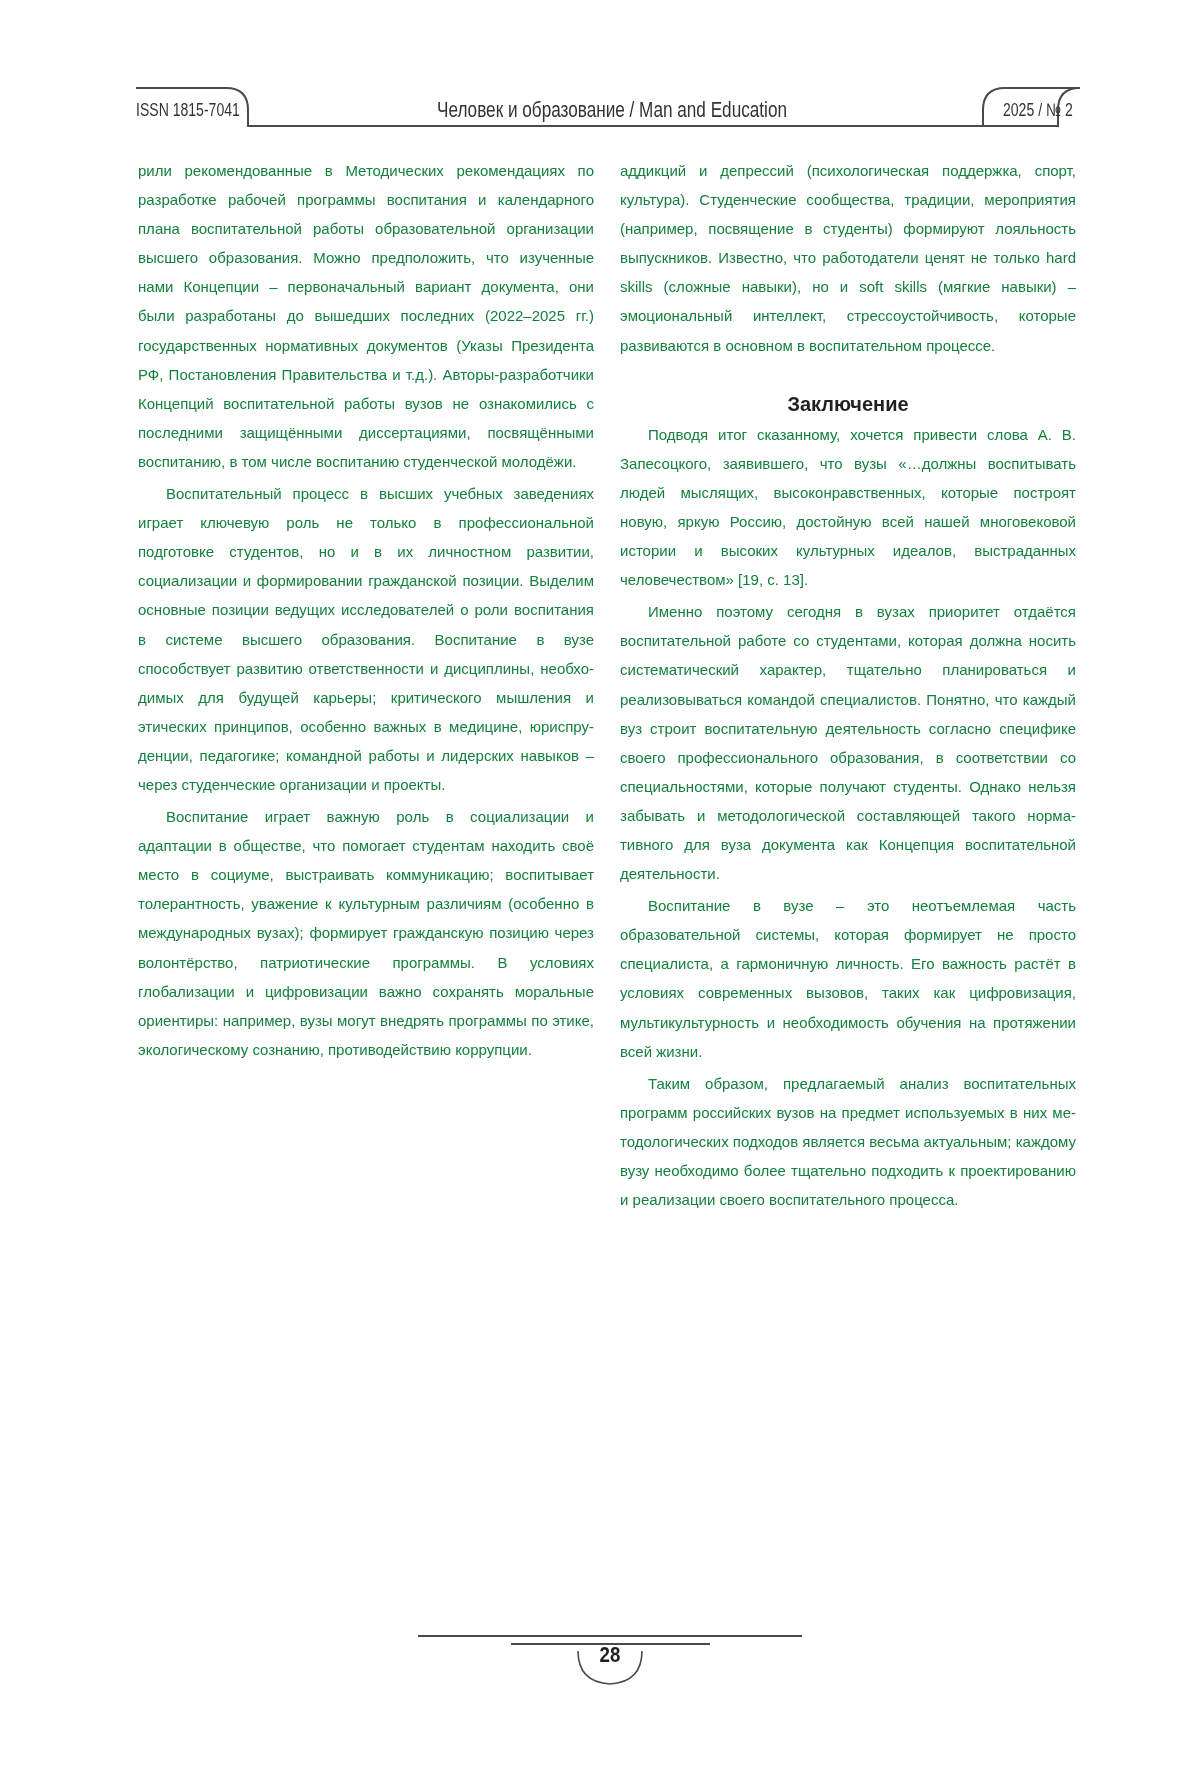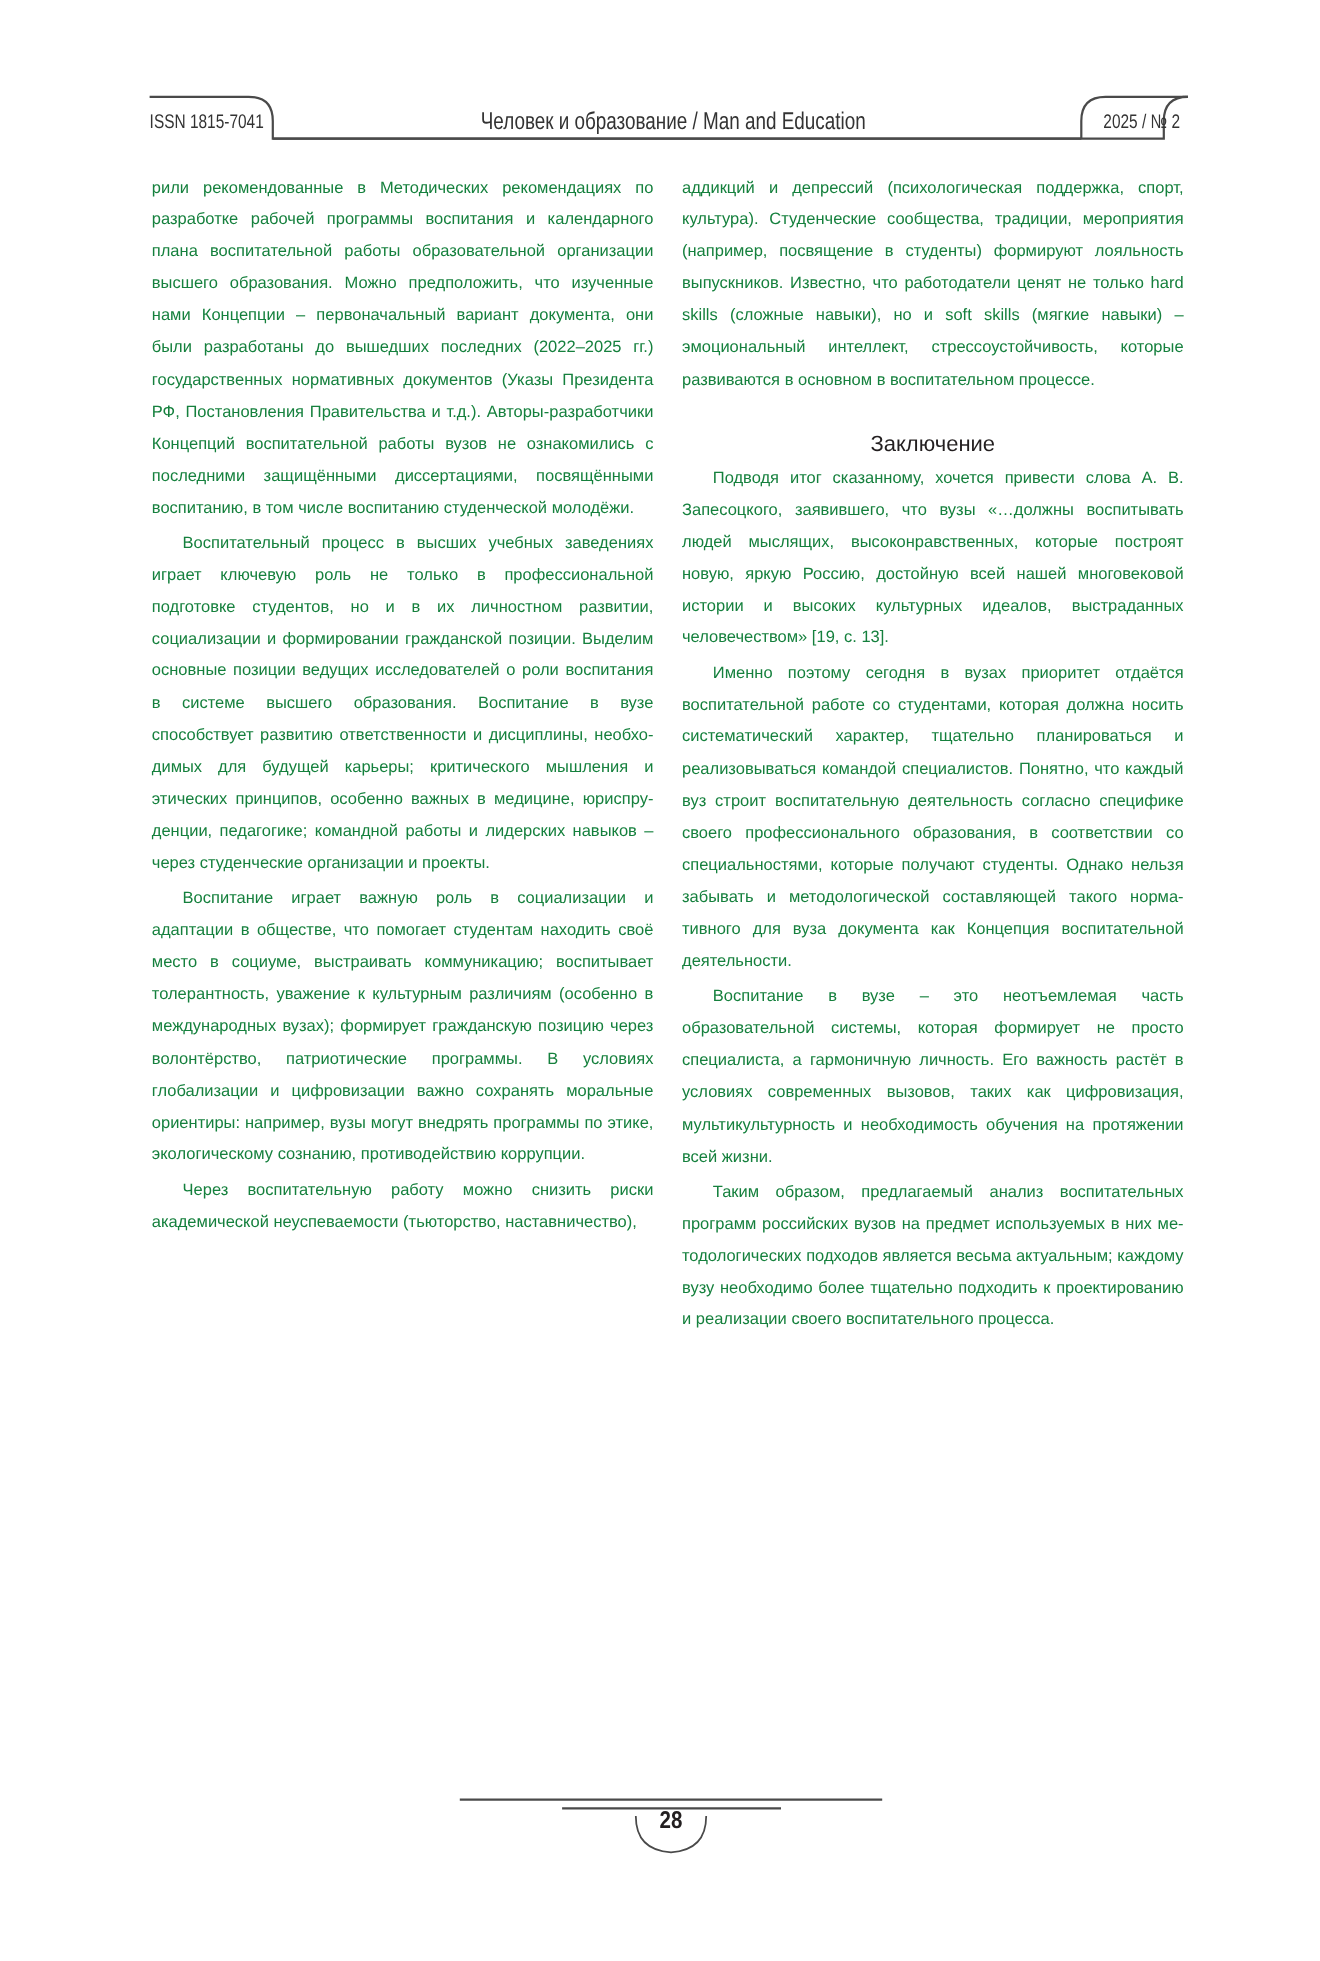--- a/index.html
+++ b/index.html
@@ -67,21 +67,21 @@
       text-align: justify;
       hyphens: manual;
       margin: 0 0 3px 0;
       color: #15803d;
     }
     .para.indent {
       text-indent: 28px;
     }
     .section-heading {
       font-family: "Liberation Sans", sans-serif;
-      font-weight: normal;
+      font-weight: bold;
       font-size: 20px;
       text-align: center;
       margin: 30px 0 2px 0;
       line-height: 28px;
       color: #231f20;
     }
     .footer {
       position: absolute;
       left: 0;
       top: 1620px;
@@ -125,21 +125,20 @@
   <span class="hdr-text issn">ISSN 1815-7041</span>
   <span class="hdr-text journal-title">Человек и образование  /  Man and Education</span>
   <span class="hdr-text issue">2025 / № 2</span>
 </div>
 
 <div class="columns">
   <div class="col">
     <p class="para">рили рекомендованные в Методических рекомендациях по разработке рабочей программы воспитания и календарно­го плана воспитательной работы обра­зовательной организации высшего об­разования. Можно предположить, что изученные нами Концепции – первона­чальный вариант документа, они были разработаны до вышедших последних (2022–2025 гг.) государственных норма­тивных документов (Указы Президента РФ, Постановления Правительства и т.д.). Авторы-разработчики Концепций воспи­тательной работы вузов не ознакомились с последними защищёнными диссертация­ми, посвящёнными воспитанию, в том чис­ле воспитанию студенческой молодёжи.</p>
     <p class="para indent">Воспитательный процесс в высших учебных заведениях играет ключевую роль не только в профессиональной подготовке студентов, но и в их личностном развитии, социализации и формировании граждан­ской позиции. Выделим основные пози­ции ведущих исследователей о роли вос­питания в системе высшего образования. Воспитание в вузе способствует развитию ответственности и дисциплины, необхо­димых для будущей карьеры; критиче­ского мышления и этических принципов, особенно важных в медицине, юриспру­денции, педагогике; командной работы и лидерских навыков – через студенческие организации и проекты.</p>
     <p class="para indent">Воспитание играет важную роль в со­циализации и адаптации в обществе, что помогает студентам находить своё место в социуме, выстраивать коммуникацию; воспитывает толерантность, уважение к культурным различиям (особенно в международных вузах); формирует граж­данскую позицию через волонтёрство, патриотические программы. В условиях глобализации и цифровизации важно со­хранять моральные ориентиры: например, вузы могут внедрять программы по этике, экологическому сознанию, противодей­ствию коррупции.</p>
-    <p class="para indent">Через воспитательную работу можно снизить риски академической неуспе­ваемости (тьюторство, наставничество),</p>
   </div>
   <div class="col">
     <p class="para">аддикций и депрессий (психологическая поддержка, спорт, культура). Студенческие сообщества, традиции, мероприятия (на­пример, посвящение в студенты) формиру­ют лояльность выпускников. Известно, что работодатели ценят не только hard skills (сложные навыки), но и soft skills (мяг­кие навыки) – эмоциональный интеллект, стрессоустойчивость, которые развиваются в основном в воспитательном процессе.</p>
     <h2 class="section-heading">Заключение</h2>
     <p class="para indent">Подводя итог сказанному, хочется при­вести слова А. В. Запесоцкого, заявившего, что вузы «…должны воспитывать людей мыслящих, высоконравственных, которые построят новую, яркую Россию, достой­ную всей нашей многовековой истории и высоких культурных идеалов, выстрадан­ных человечеством» [19, с. 13].</p>
     <p class="para indent">Именно поэтому сегодня в вузах при­оритет отдаётся воспитательной работе со студентами, которая должна носить систематический характер, тщательно планироваться и реализовываться коман­дой специалистов. Понятно, что каждый вуз строит воспитательную деятельность согласно специфике своего профессио­нального образования, в соответствии со специальностями, которые получают сту­денты. Однако нельзя забывать и методо­логической составляющей такого норма­тивного для вуза документа как Концепция воспитательной деятельности.</p>
     <p class="para indent">Воспитание в вузе – это неотъемлемая часть образовательной системы, которая формирует не просто специалиста, а гар­моничную личность. Его важность растёт в условиях современных вызовов, таких как цифровизация, мультикультурность и необходимость обучения на протяжении всей жизни.</p>
     <p class="para indent">Таким образом, предлагаемый анализ воспитательных программ российских вузов на предмет используемых в них ме­тодологических подходов является весьма актуальным; каждому вузу необходимо бо­лее тщательно подходить к проектирова­нию и реализации своего воспитательного процесса.</p>
   </div>
 </div>

